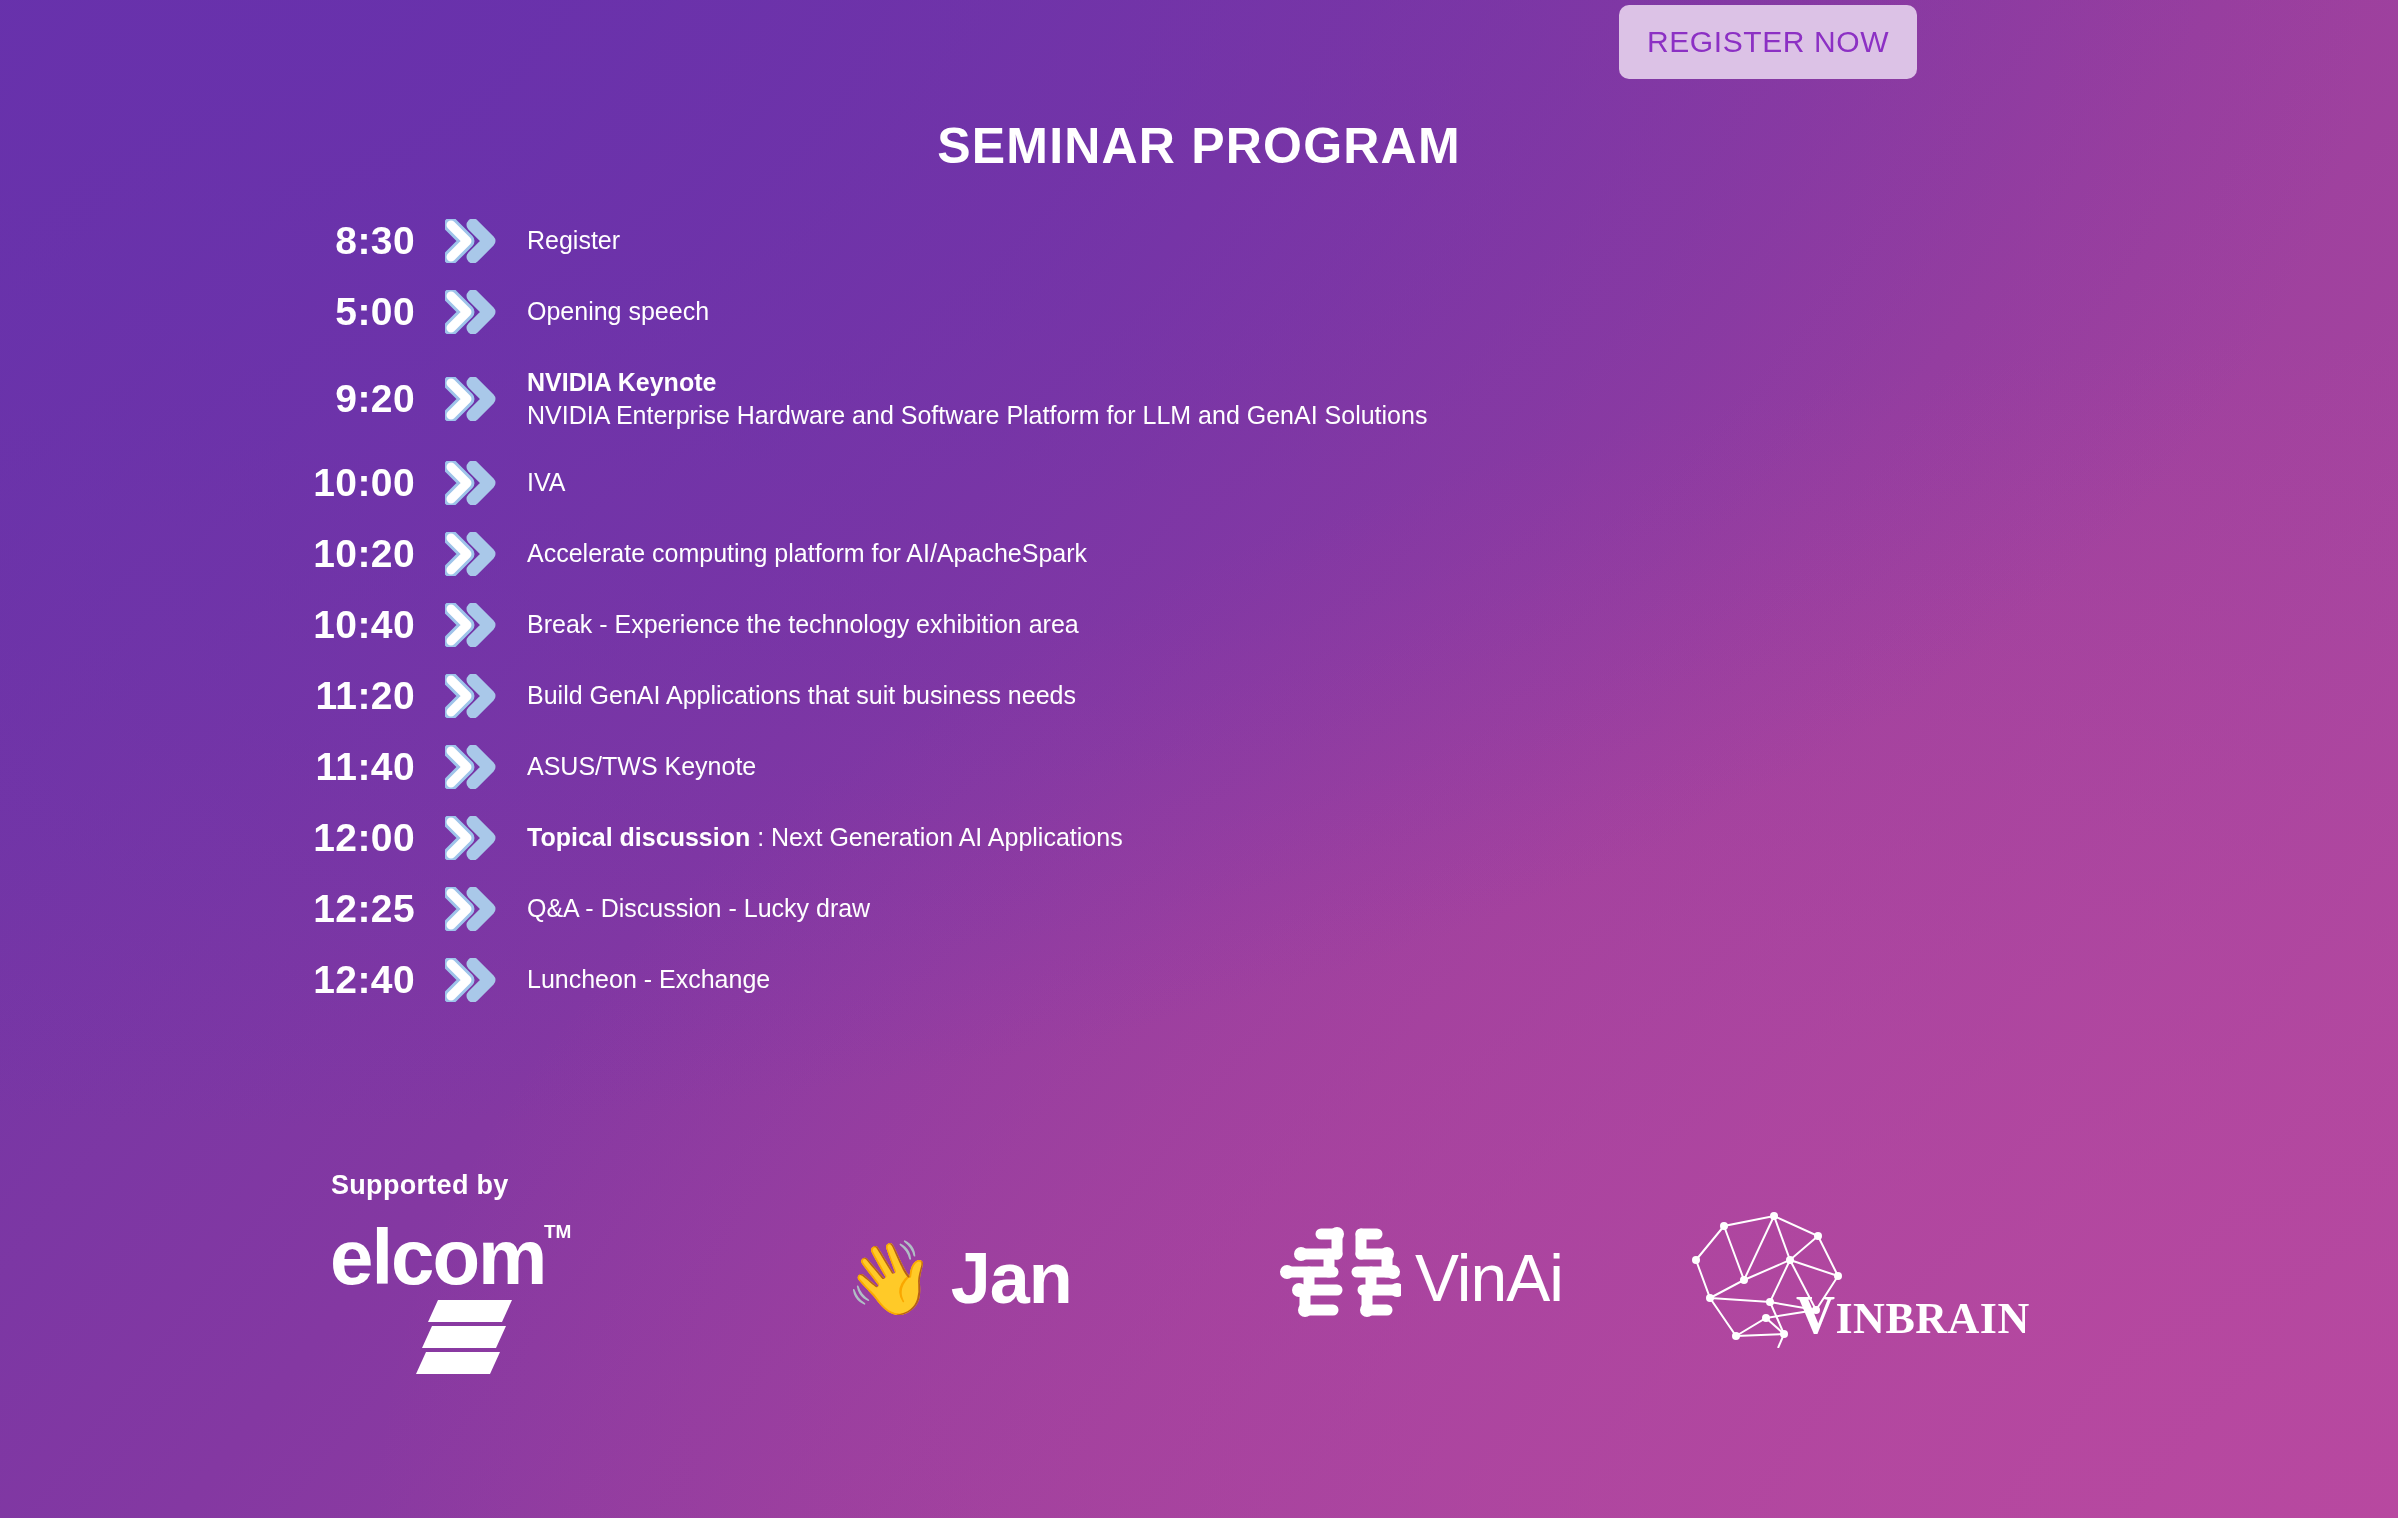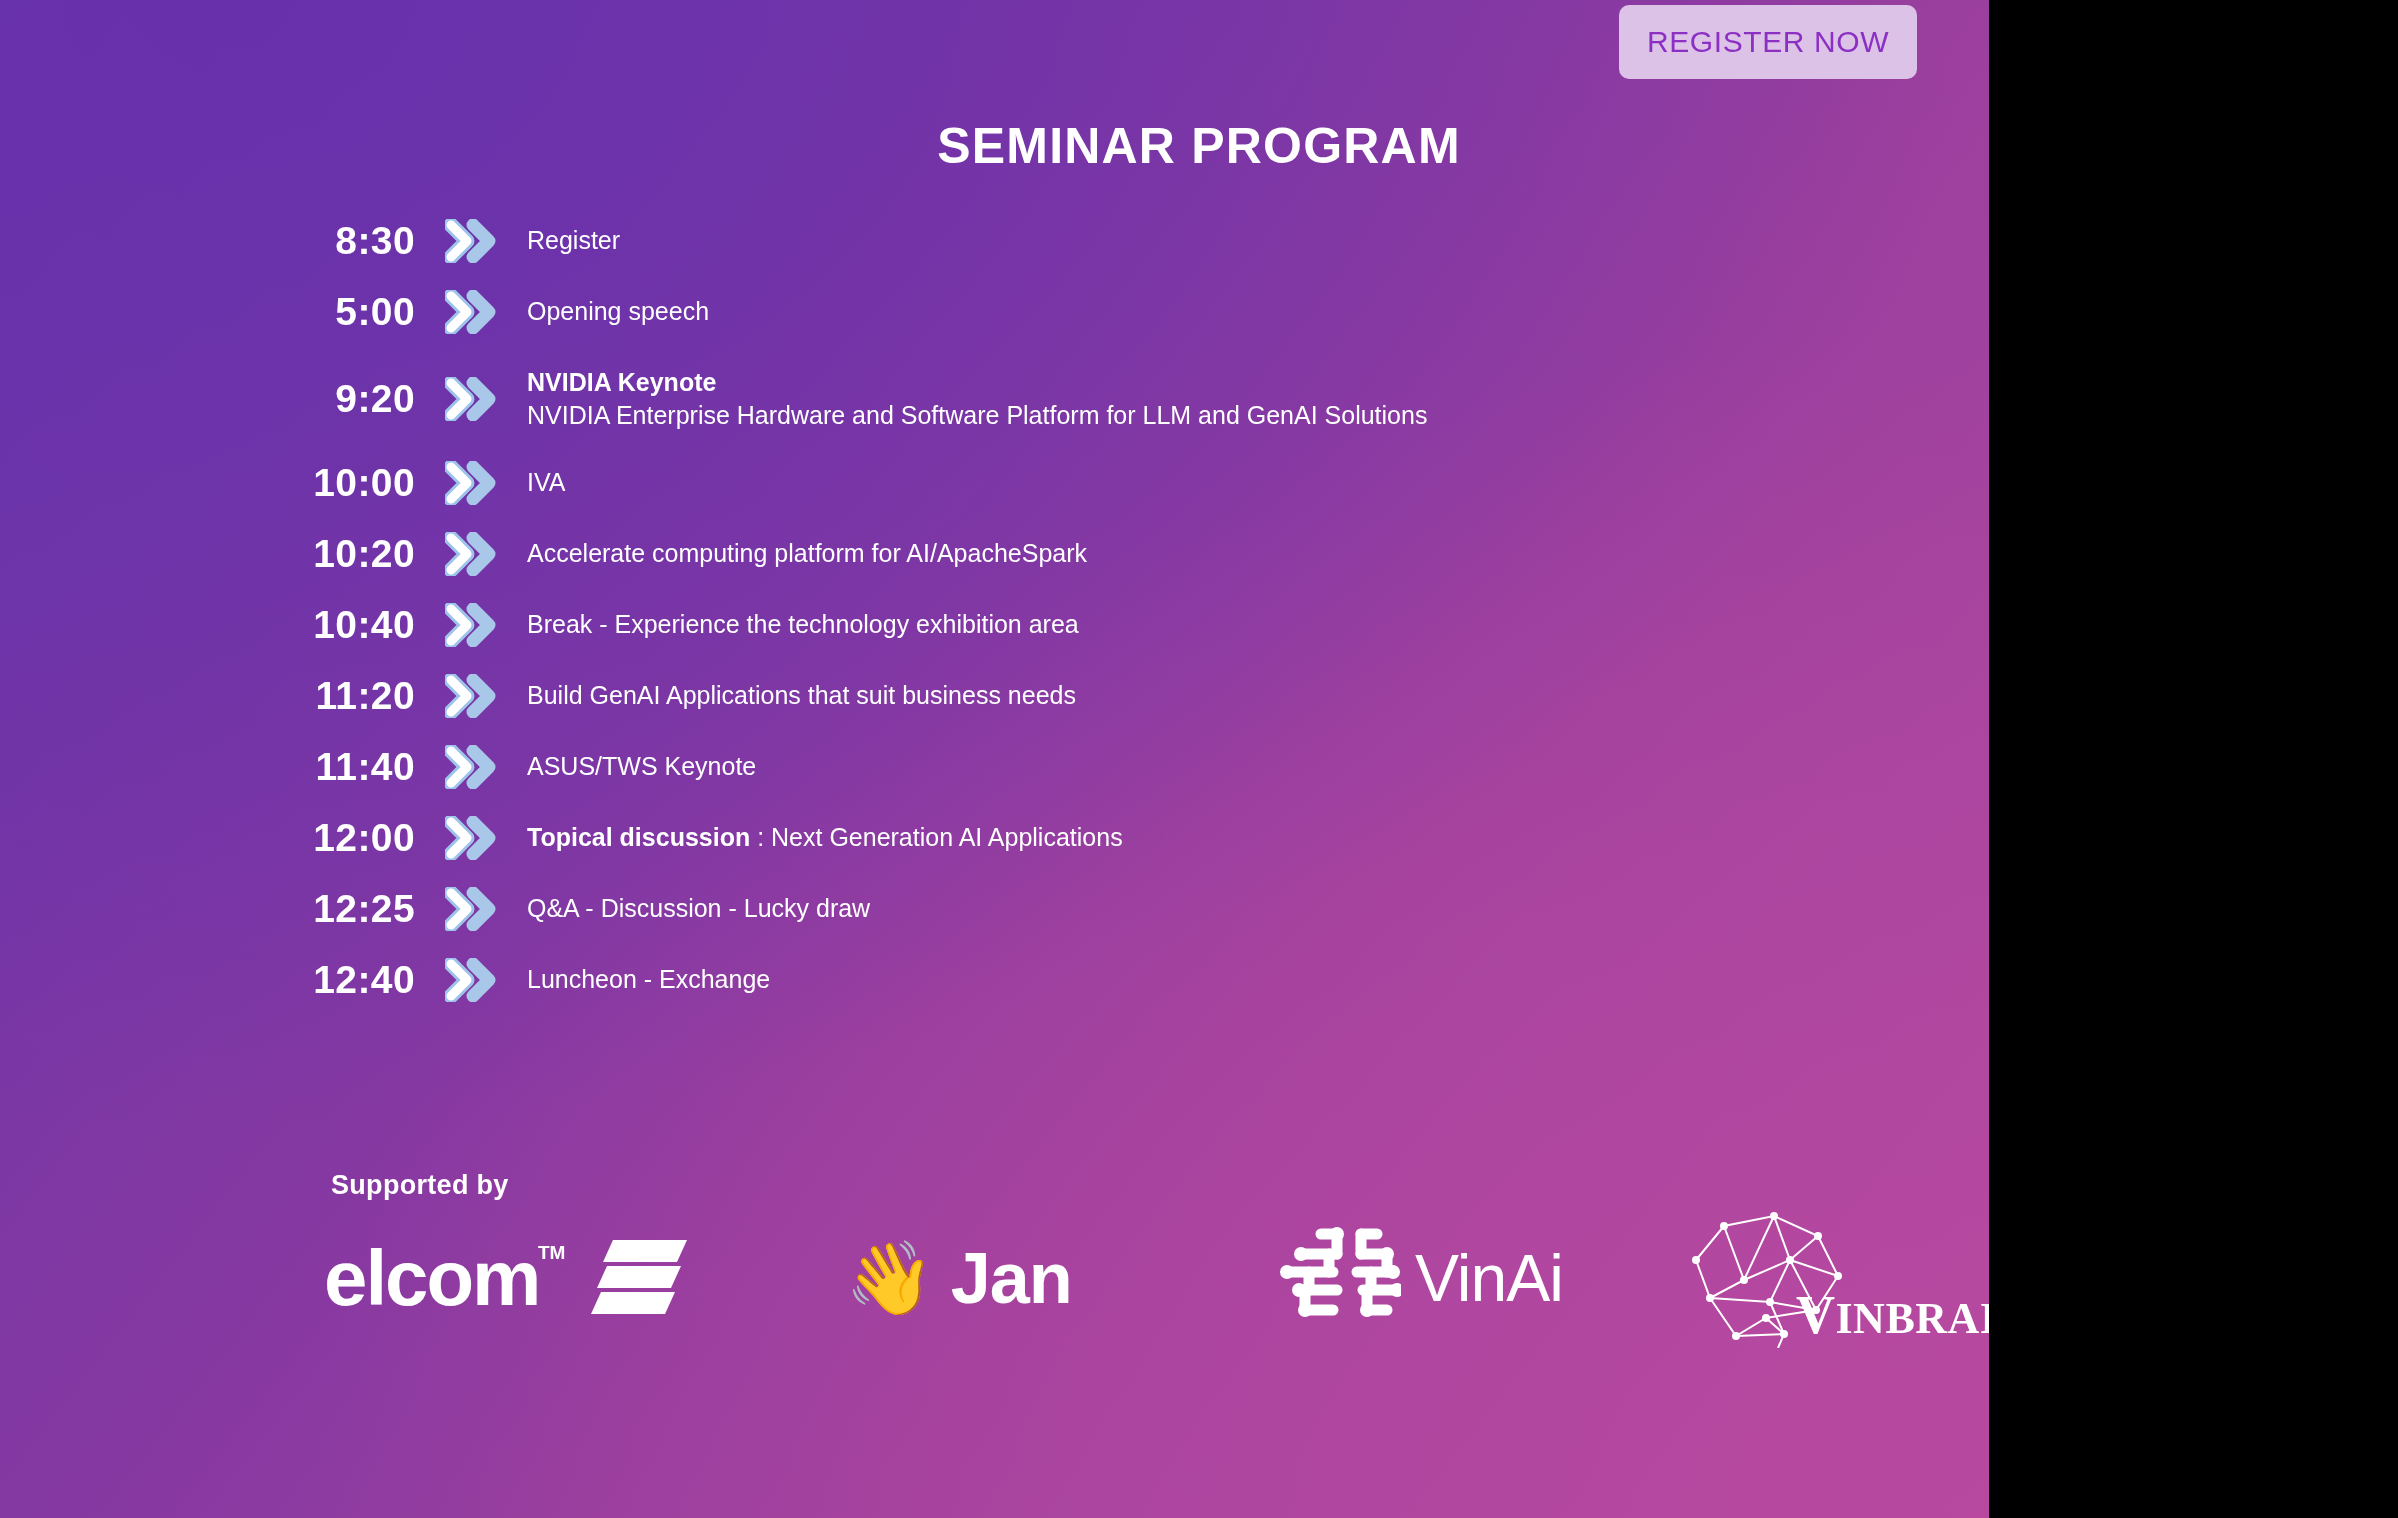--- a/index.html
+++ b/index.html
@@ -2,21 +2,21 @@
 <html><head>
 <meta charset="utf-8">
 <style>
   html, body {
     margin: 0;
     padding: 0;
     background: #000;
   }
   #page {
     position: relative;
-    width: 1989px;
+    width: 2398px;
     height: 1518px;
     overflow: hidden;
     background:
       radial-gradient(ellipse 140% 120% at 12% 0%, rgba(104,49,172,0.95) 0%, rgba(104,49,172,0.0) 62%),
       radial-gradient(ellipse 130% 120% at 100% 100%, rgba(184,72,160,0.95) 0%, rgba(184,72,160,0.0) 65%),
       linear-gradient(128deg, #6634A9 0%, #8438A2 38%, #9B3F9E 62%, #B04AA0 100%);
     font-family: "Liberation Sans", sans-serif;
     color: #ffffff;
     -webkit-font-smoothing: antialiased;
   }
@@ -111,21 +111,21 @@
     width: 1830px;
     height: 120px;
   }
   .logo-slot {
     position: absolute;
     top: 0;
     height: 120px;
     display: flex;
     align-items: center;
   }
-  .slot-elcom   { left: 24px;   }
+  .slot-elcom   { left: 30px; flex-direction: column;   }
   .slot-jan     { left: 545px;  }
   .slot-vinai   { left: 975px;  }
   .slot-vinbrain{ left: 1366px; top: -20px; height: 150px; justify-content: flex-end;}
 
   
   .elcom-word {
     font-size: 78px;
     font-weight: bold;
     letter-spacing: -2px;
     line-height: 1;

